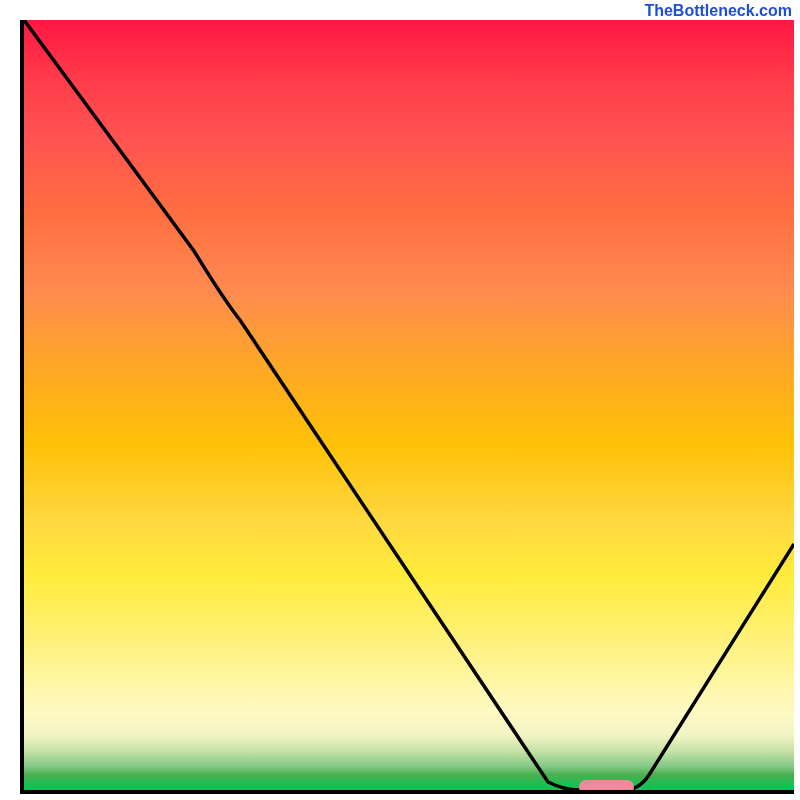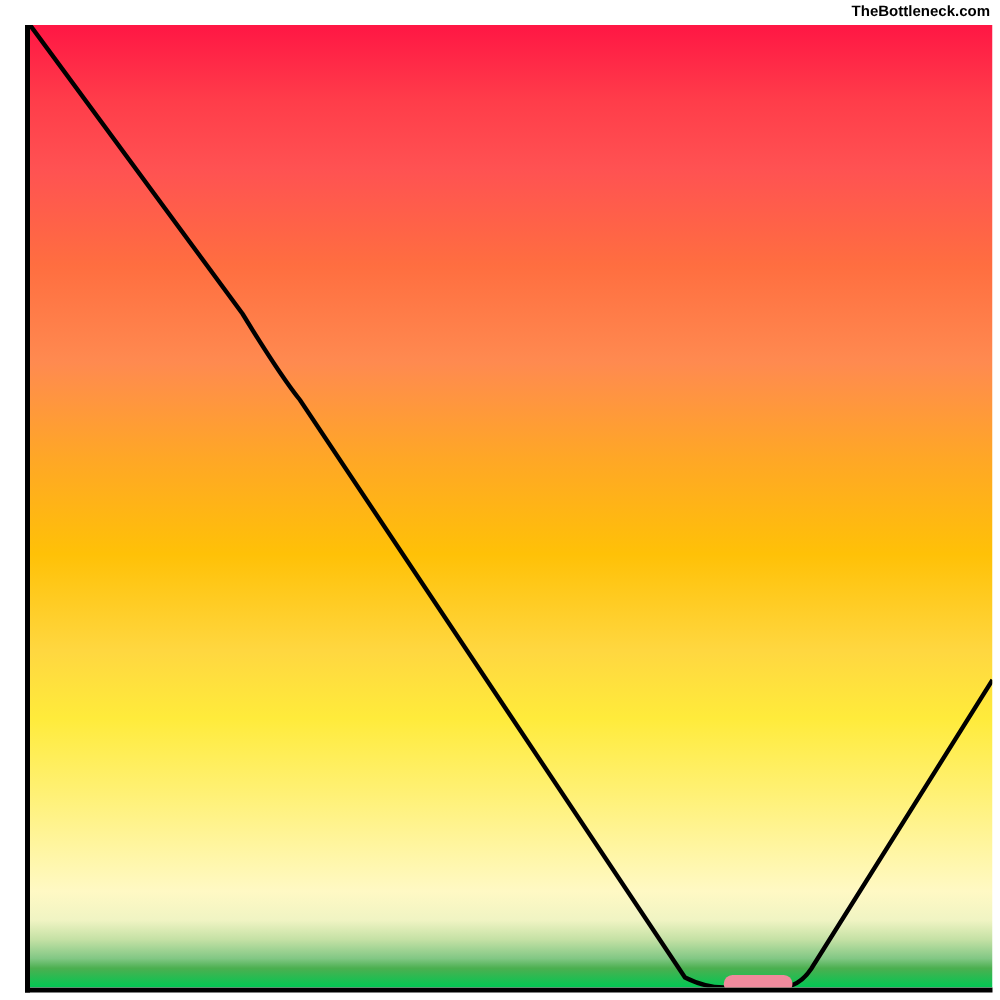--- a/index.html
+++ b/index.html
@@ -8,23 +8,23 @@
     width: 800px;
     height: 800px;
     background: #fff;
     position: relative;
     font-family: Arial, sans-serif;
   }
   .watermark {
     position: absolute;
     top: 2px;
     right: 8px;
-    font-size: 12px;
+    font-size: 16px;
     font-weight: bold;
-    color: #000000;
+    color: #1d4ed8;
     z-index: 10;
   }
   .plot-area {
     position: absolute;
     left: 20px;
     top: 20px;
     width: 770px;
     height: 770px;
     border-left: 4px solid #000;
     border-bottom: 4px solid #000;

